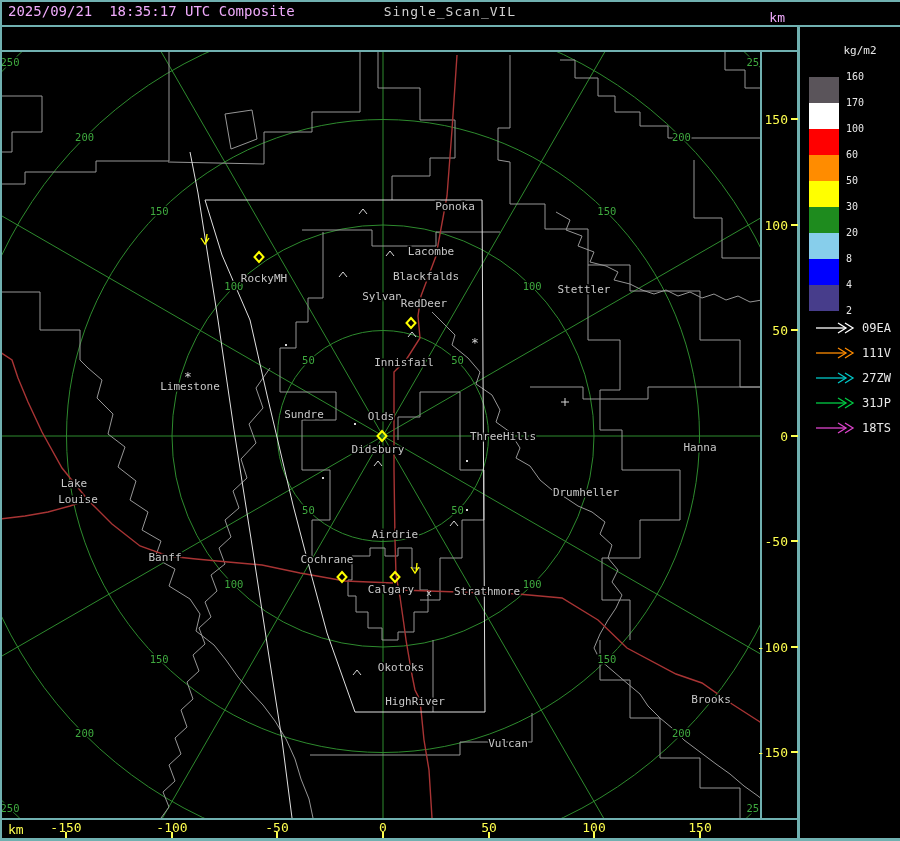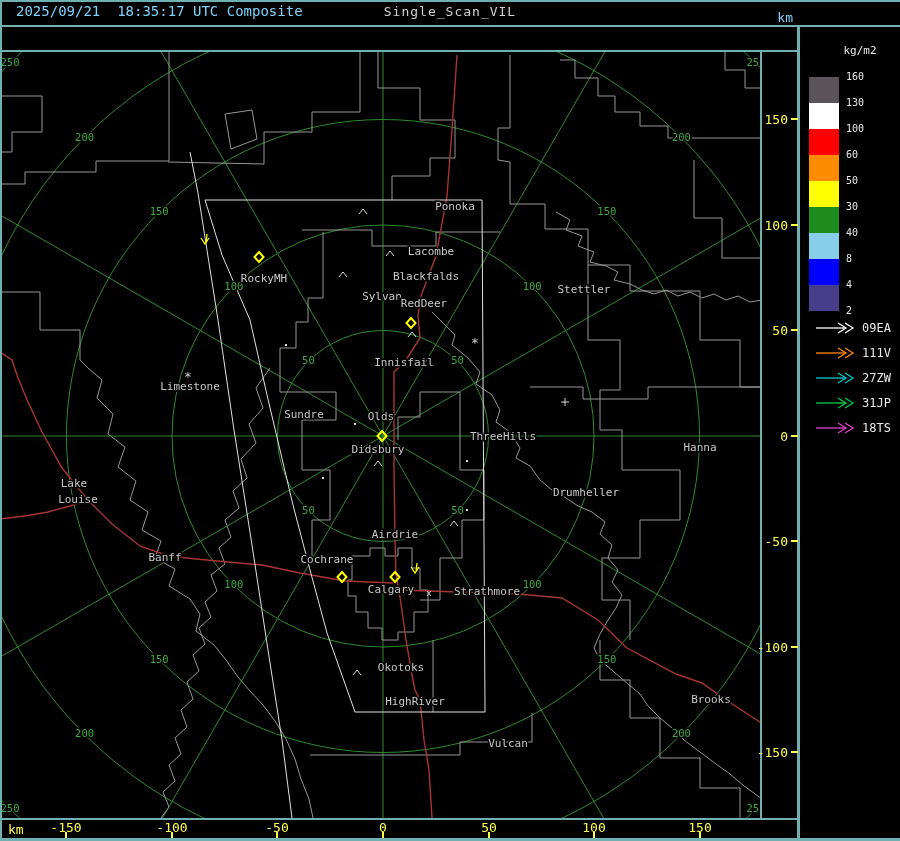--- a/index.html
+++ b/index.html
@@ -2,21 +2,21 @@
 <html><head>
 <meta charset="utf-8">
 <style>
   html,body{margin:0;padding:0;background:#000;}
   body{width:900px;height:841px;position:relative;overflow:hidden;
        font-family:"DejaVu Sans Mono",monospace;}
   .abs{position:absolute;}
   .teal{position:absolute;background:#70b0b0;}
   #titlebar{left:0;top:2;width:900px;height:23px;text-align:center;color:#d0d0d0;
             font-size:13px;line-height:23px;letter-spacing:1px;}
-  #headerbar{left:8px;top:27;width:797px;height:23px;color:#7dd3fc;font-size:14px;line-height:23px;}
+  #headerbar{left:0;top:27;width:797px;height:23px;color:#f0abfc;font-size:14px;line-height:23px;}
   #timestamp{position:absolute;left:8px;top:0;white-space:pre;}
   #unitRight{position:absolute;right:12px;top:6px;font-size:13px;}
   #map{position:absolute;left:2px;top:52px;background:#000;}
   #rightAxis{left:762px;top:52px;width:35px;height:766px;}
   #rightAxis .lbl{position:absolute;right:9px;width:40px;text-align:right;color:#ffff4f;
                   font-size:13px;line-height:13px;}
   #rightAxis .tick{position:absolute;left:29px;width:7px;height:2px;background:#ffff4f;}
   #bottomAxis{left:0;top:820px;width:797px;height:18px;color:#ffff4f;font-size:13px;}
   #bottomAxis .km{position:absolute;left:8px;top:2px;}
   #bottomAxis .lbl{position:absolute;top:1px;width:60px;text-align:center;line-height:13px;}
@@ -251,22 +251,22 @@
       <div class="radarRow" style="top: 394px;">
         <svg width="42" height="12">
           <line x1="2" y1="6" x2="32" y2="6" stroke="#dd44cc" stroke-width="1.3"></line>
           <path d="M24 1 L32 6 L24 11" fill="none" stroke="#dd44cc" stroke-width="1.3"></path>
           <path d="M31 1 L39 6 L31 11" fill="none" stroke="#dd44cc" stroke-width="1.3"></path>
         </svg>
         <span class="rid">18TS</span>
       </div>
     </div>
 <span class="scaleLbl" style="top: 44px;">160</span>
-    <span class="scaleLbl" style="top: 70px;">130</span>
+    <span class="scaleLbl" style="top: 70px;">170</span>
     <span class="scaleLbl" style="top: 96px;">100</span>
     <span class="scaleLbl" style="top: 122px;">60</span>
     <span class="scaleLbl" style="top: 148px;">50</span>
     <span class="scaleLbl" style="top: 174px;">30</span>
-    <span class="scaleLbl" style="top: 200px;">40</span>
+    <span class="scaleLbl" style="top: 200px;">20</span>
     <span class="scaleLbl" style="top: 226px;">8</span>
     <span class="scaleLbl" style="top: 252px;">4</span>
     <span class="scaleLbl" style="top: 278px;">2</span>
   </div>
 
 </body></html>

